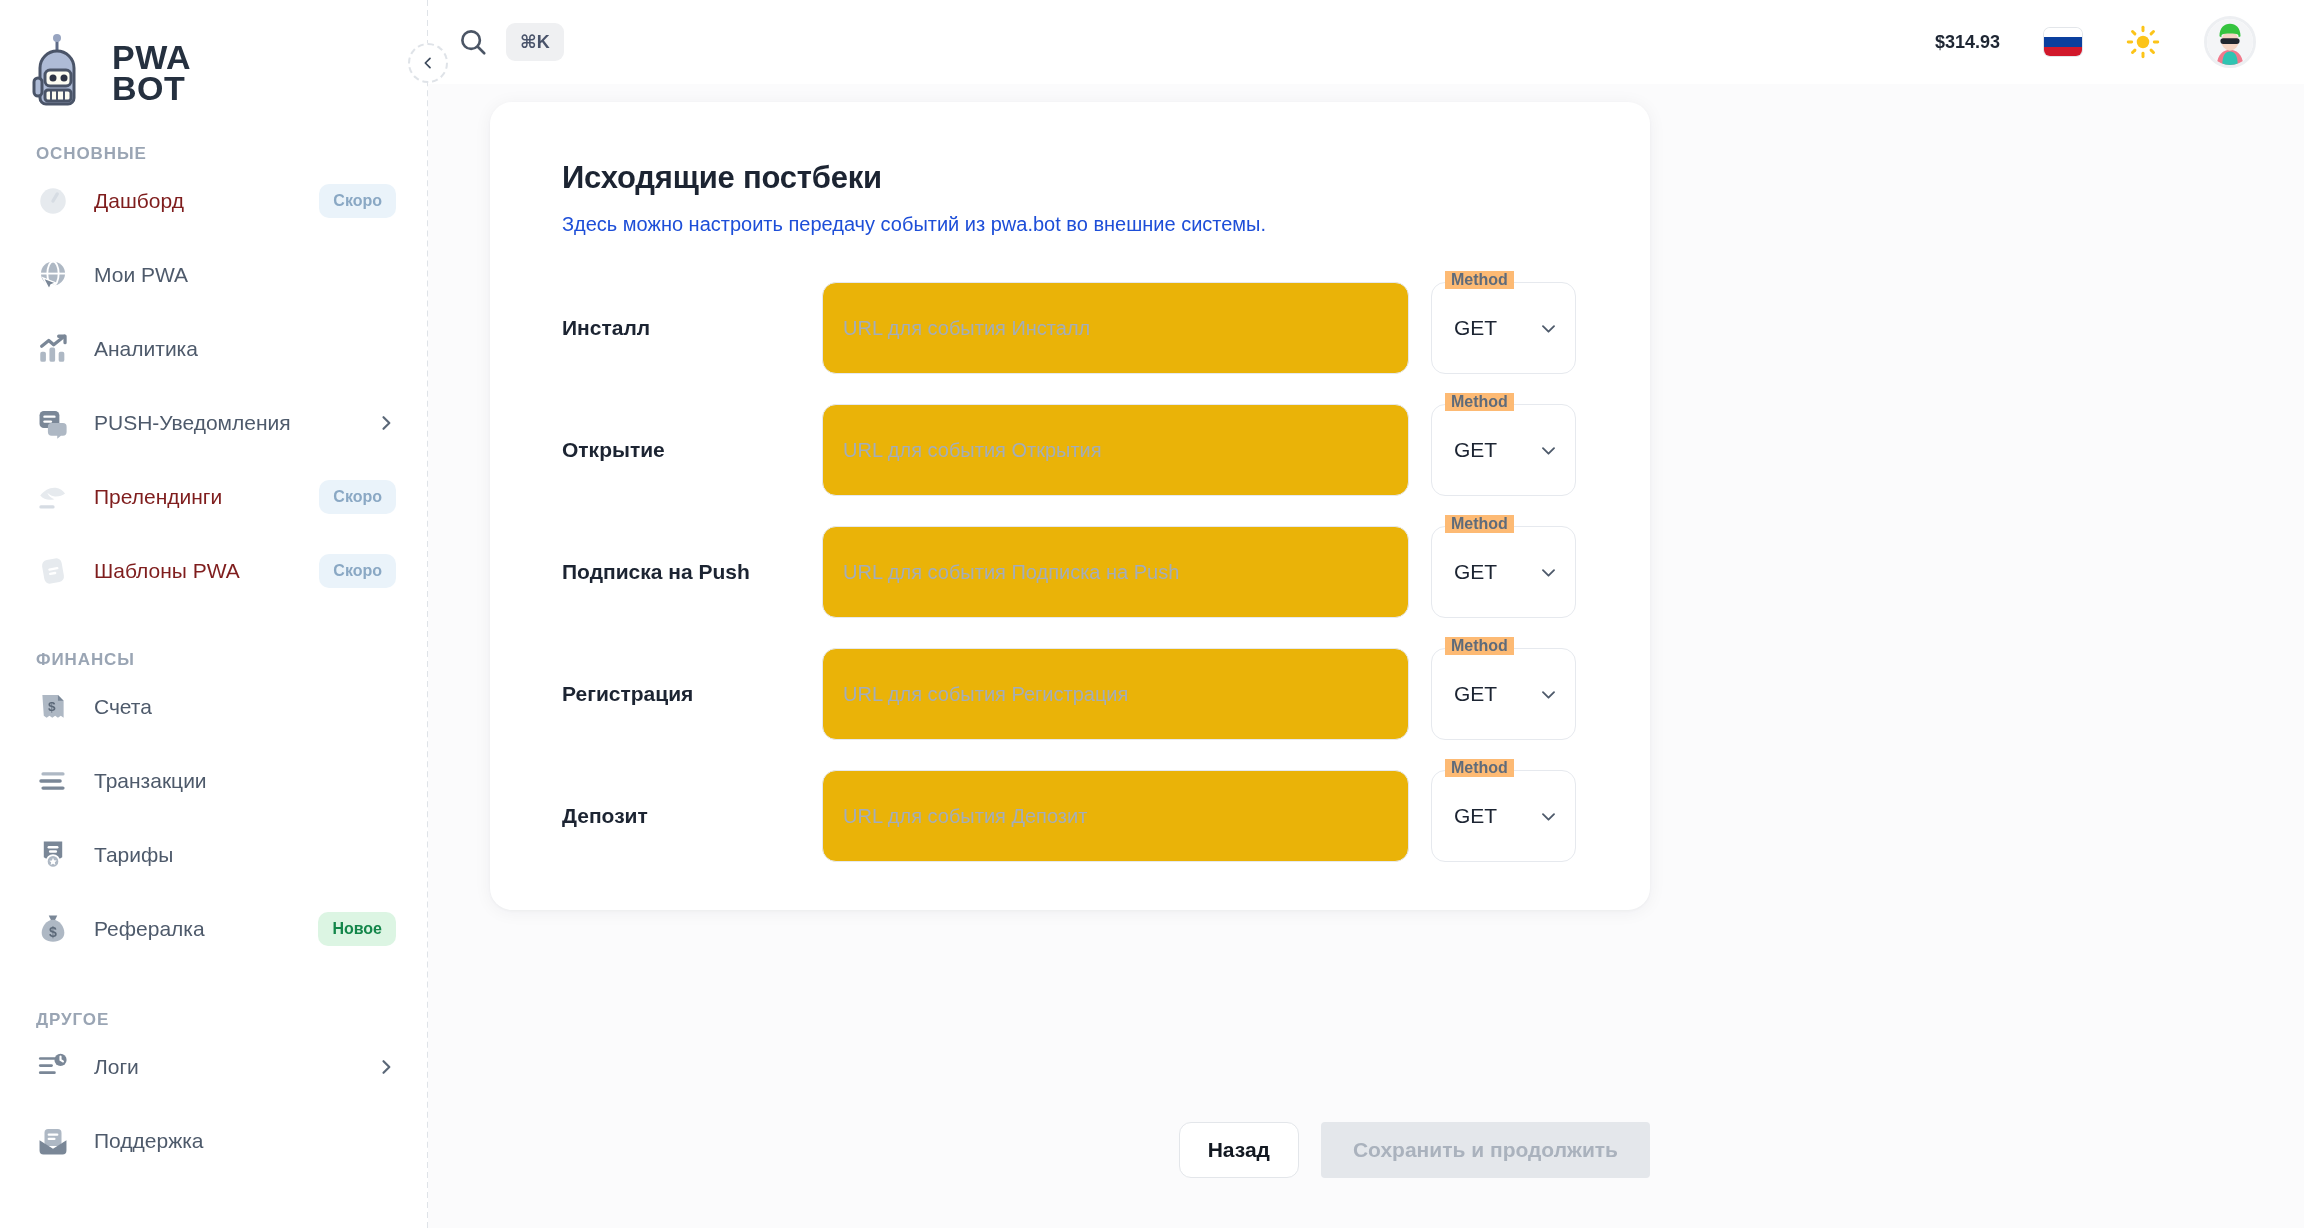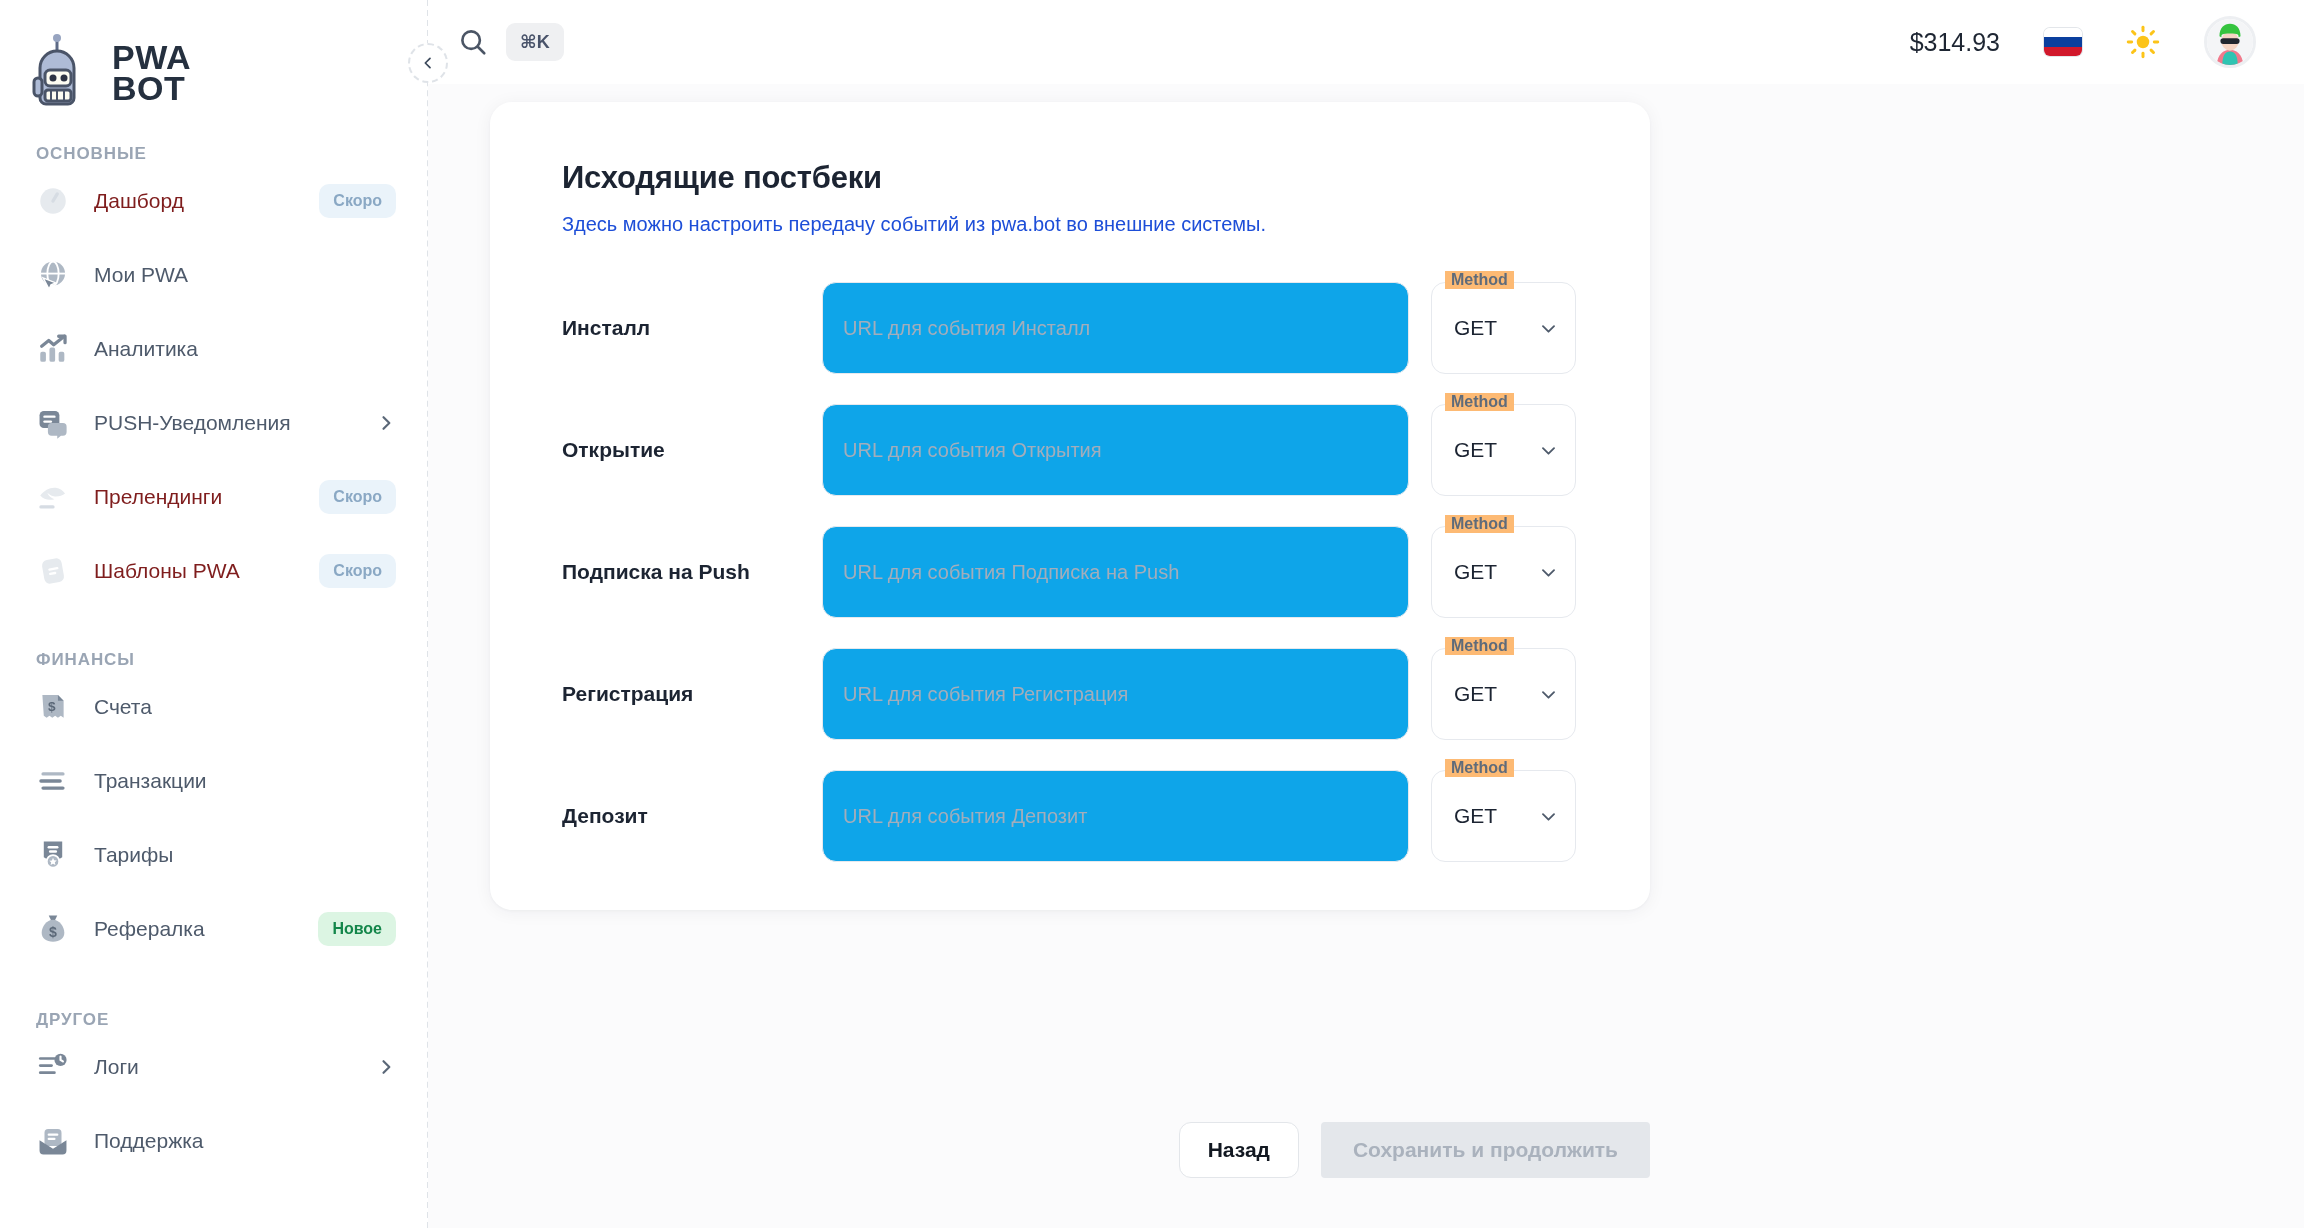--- a/index.html
+++ b/index.html
@@ -103,21 +103,21 @@
   .search-icon { width: 30px; height: 30px; cursor: pointer; }
   .kbd-chip {
     margin-left: 18px;
     background: #eff0f2; border-radius: 9px;
     padding: 8px 14px; font-size: 18px; font-weight: 600;
     color: #49536a; cursor: pointer;
   }
   .top-right {
     margin-left: auto; display: flex; align-items: center; gap: 44px;
   }
-  .balance { font-size: 25px; font-weight: 400; color: #1e2633; }
+  .balance { font-size: 18px; font-weight: 700; color: #1e2633; }
   .flag-ru {
     width: 38px; height: 28px; border-radius: 6px; overflow: hidden;
     display: block; cursor: pointer; box-shadow: 0 0 0 1px #e3e6ea;
   }
   .flag-ru div { height: 33.34%; }
   .theme-toggle { width: 34px; height: 34px; cursor: pointer; }
   .avatar {
     width: 52px; height: 52px; border-radius: 50%;
     border: 3px solid #edeff2; overflow: hidden;
     cursor: pointer; background: #fff;
@@ -148,21 +148,21 @@
     height: 92px; margin-bottom: 30px;
   }
   .form-row:last-child { margin-bottom: 0; }
   .row-label {
     width: 260px; flex: 0 0 260px;
     font-size: 21px; font-weight: 700; color: #1c2432;
   }
   .url-field {
     flex: 0 0 587px; height: 92px;
     border: 1.5px solid #e6e9ee; border-radius: 14px;
-    background: #0ea5e9;
+    background: #eab308;
     display: flex; align-items: center;
     padding: 0 20px;
     cursor: text;
   }
   .url-field input {
     border: none; outline: none; width: 100%;
     font-family: inherit; font-size: 20px; color: #2c3545;
     background: transparent;
   }
   .url-field input::placeholder { color: #a3adbb; }

